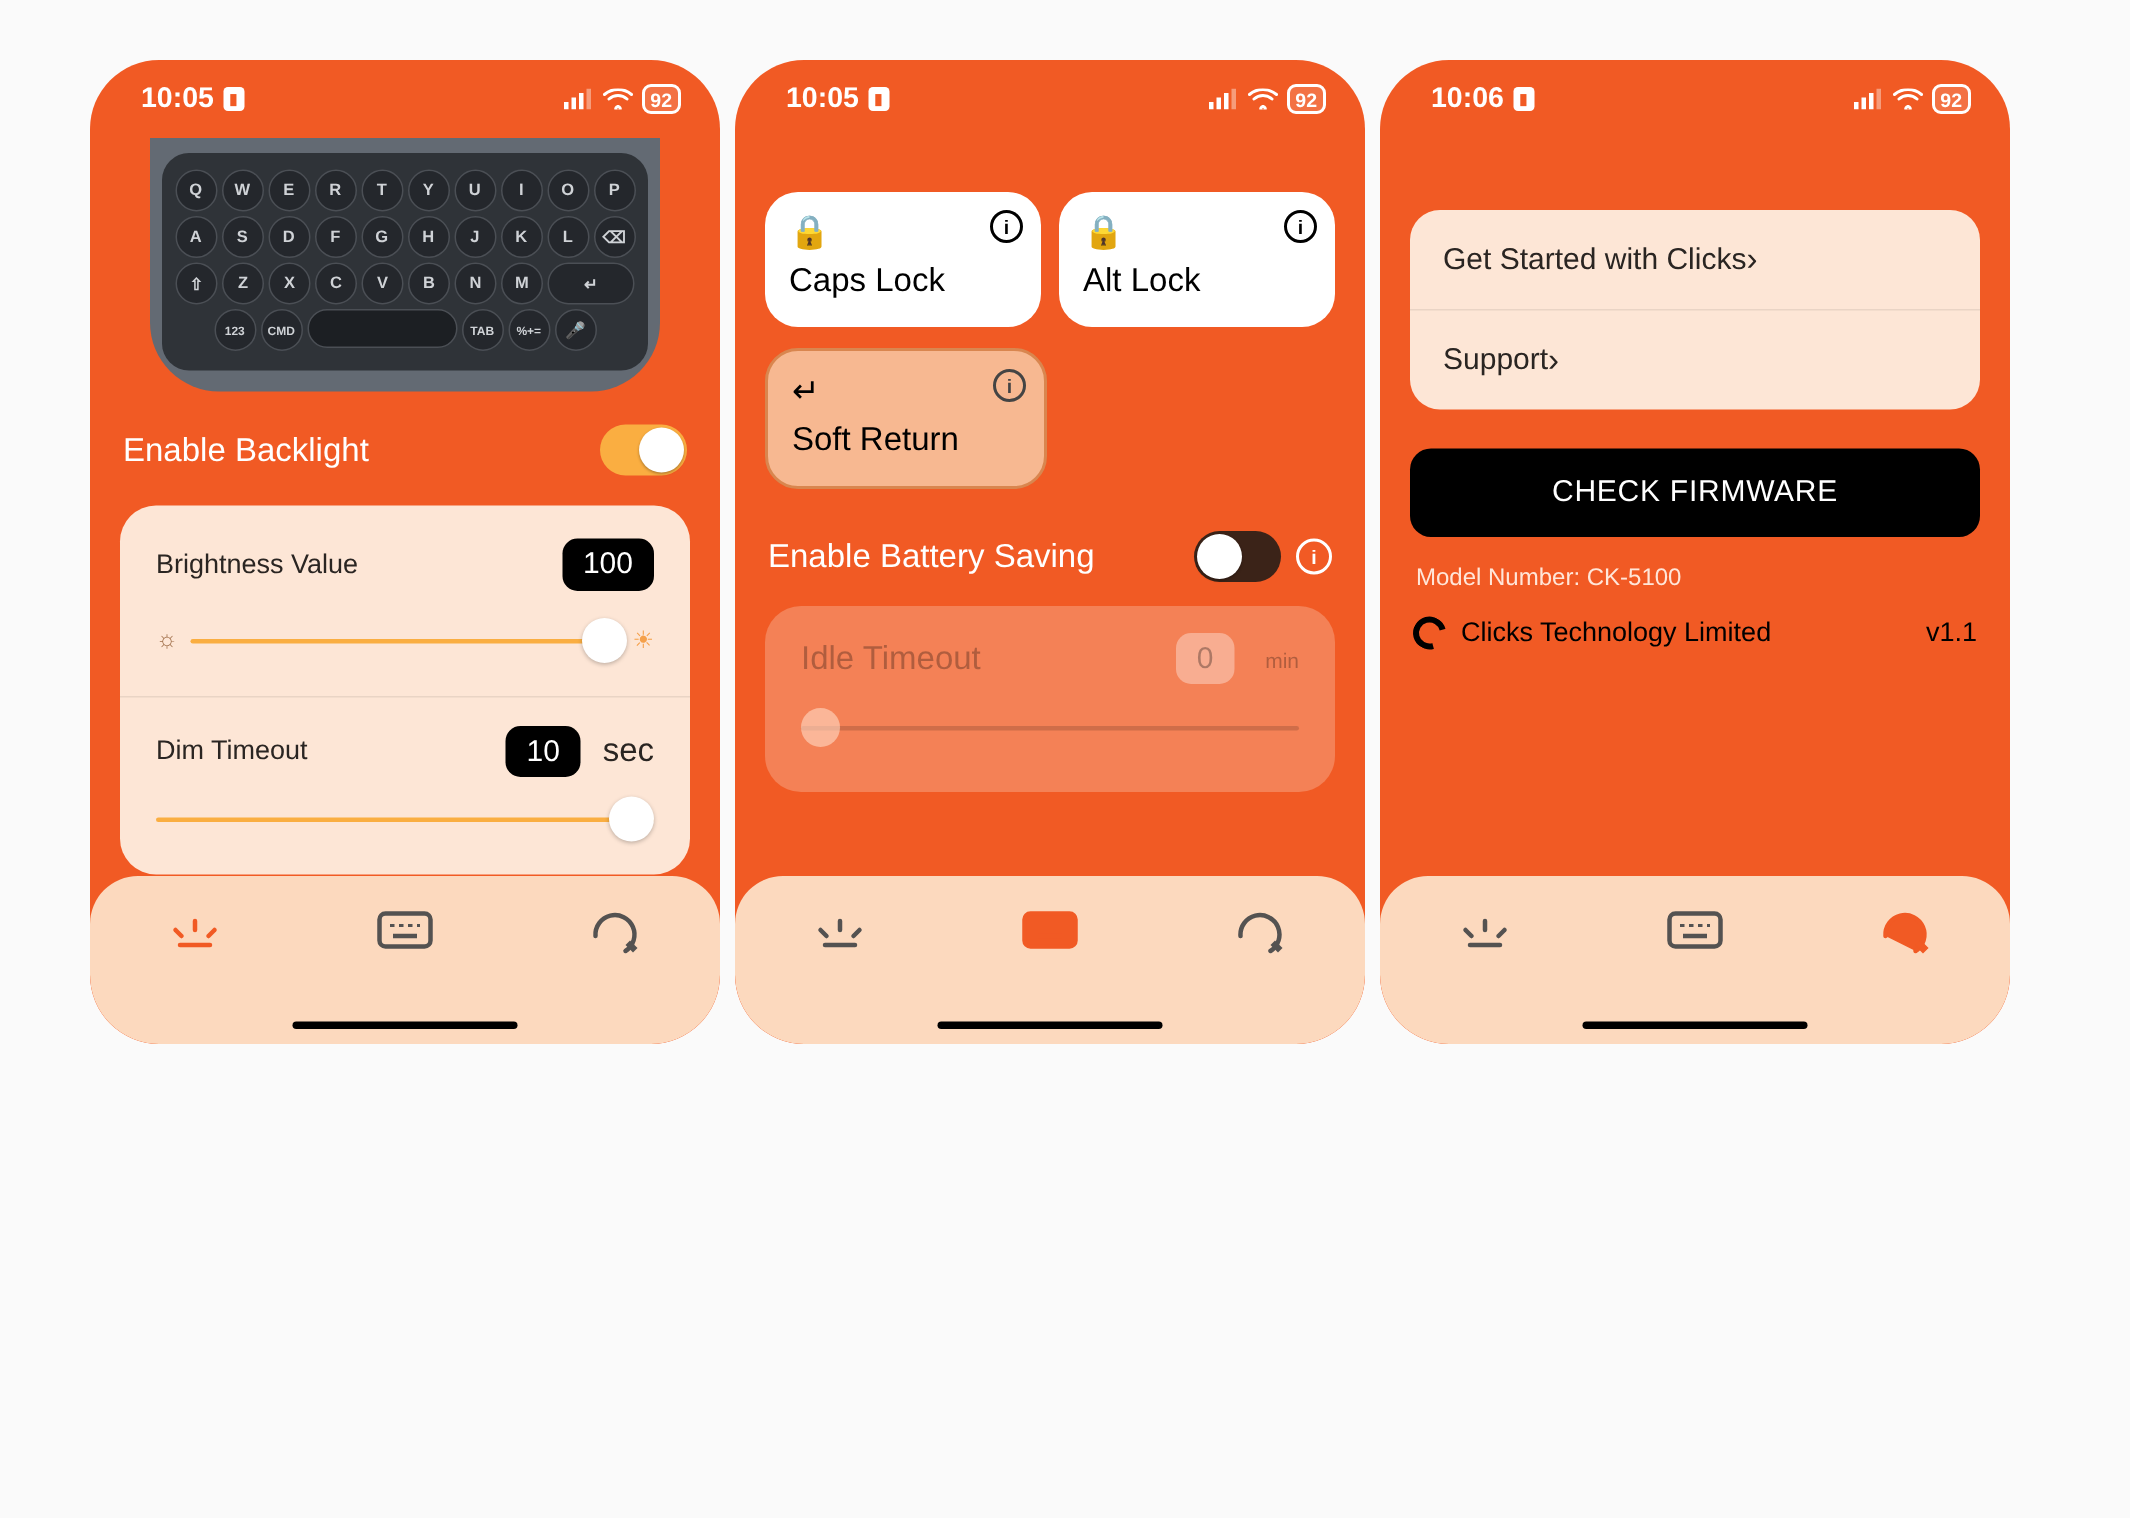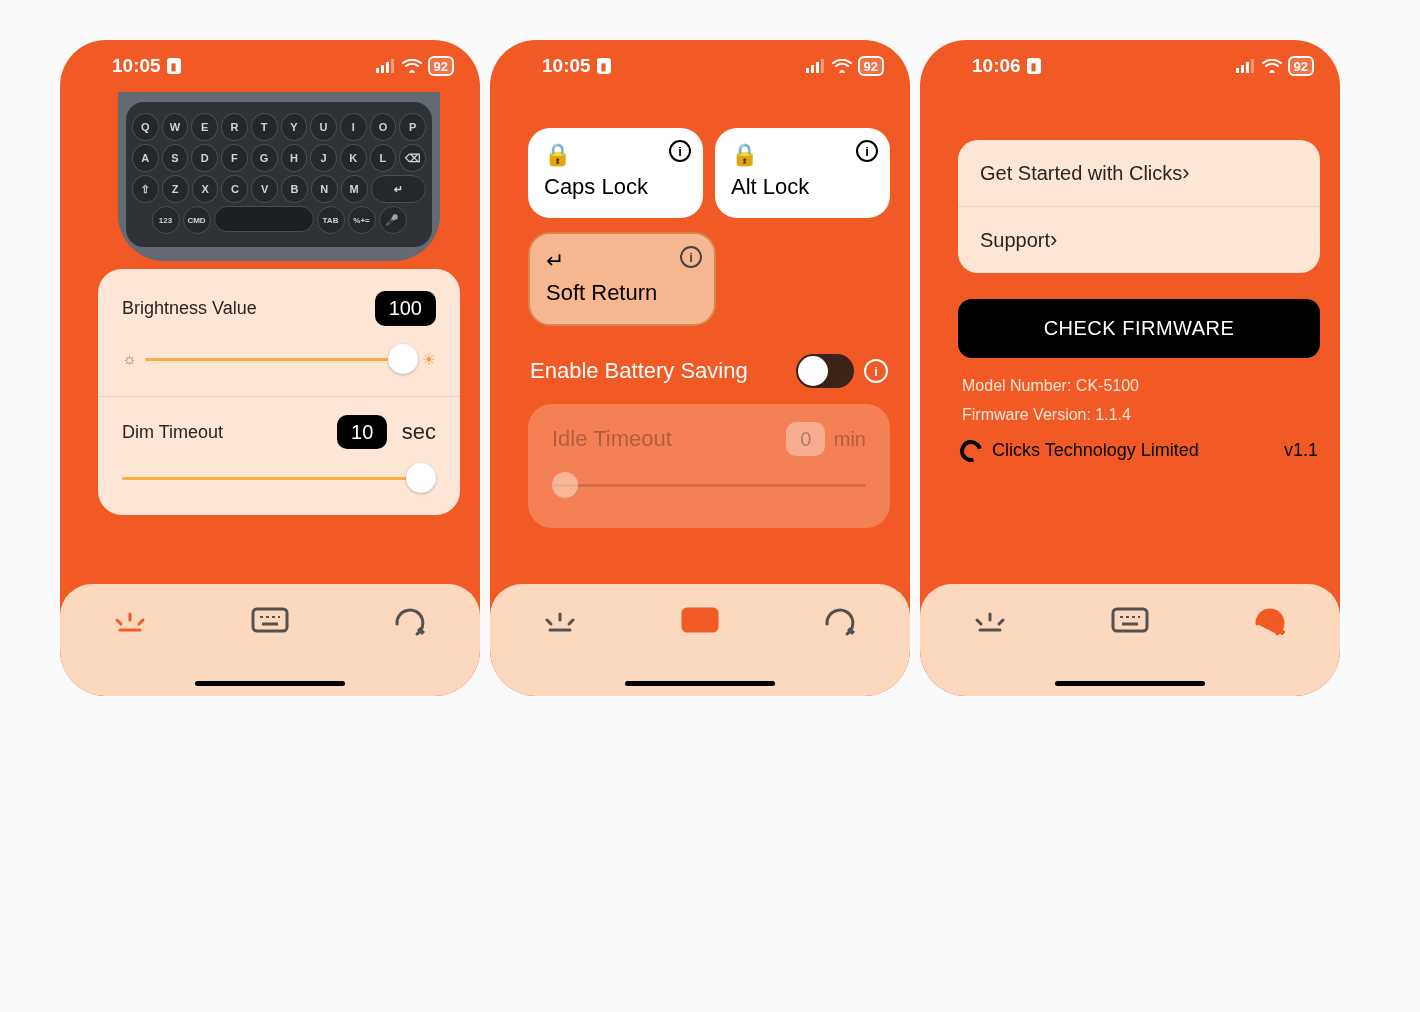--- a/index.html
+++ b/index.html
@@ -13,21 +13,20 @@
     gap: 10px;
   }
   .phone {
     width: 420px;
     height: 656px;
     background: #F15A24;
     border-radius: 46px;
     overflow: hidden;
     position: relative;
     color: #fff;
-    padding-left: 18px;
   }
   
   .statusbar {
     height: 52px;
     display: flex;
     align-items: center;
     justify-content: space-between;
     padding: 0 26px 0 34px;
     font-size: 19px;
     font-weight: 600;
@@ -271,20 +270,26 @@
         <div class="keycap tiny">123</div>
           <div class="keycap tiny">CMD</div>
           <div class="keycap space"></div>
           <div class="keycap tiny">TAB</div>
           <div class="keycap tiny">%+=</div>
           <div class="keycap">🎤</div>
       </div>
     </div>
   </div>
 
+  <div class="toggle-row">
+    <span class="lbl">Enable Backlight</span>
+    <div class="switch on">
+        <div class="knob"></div>
+      </div>
+  </div>
 
   <div class="panel">
     <div class="panel-section">
       <div class="panel-row">
         <span class="tt">Brightness Value</span>
         <span class="pill-dark">100</span>
       </div>
       <div class="slider">
         <span class="sun" style="margin-right:8px">☼</span>
         <div class="track"></div>
@@ -386,21 +391,21 @@
         </div>
       <span class="info-circ">i</span>
     </div>
   </div>
 
   <div class="idle-panel">
     <div class="idle-row">
       <span style="font-size:22px">Idle Timeout</span>
       <div>
         <span class="pill-lite">0</span>
-        <span style="font-size:20px;margin-left:4px;color:rgba(0,0,0,.28)">min</span>
+        <span style="font-size:14px;margin-left:16px;color:rgba(0,0,0,.28)">min</span>
       </div>
     </div>
     <div class="idle-slider">
       <div class="track"></div>
       <div class="thumb" style="left:0"></div>
     </div>
   </div>
 
   <div class="tabbar">
     <div class="tab-btn">
@@ -465,21 +470,20 @@
       <span class="chevron">›</span>
     </div>
   </div>
 
   <div class="black-btn">
     <span>CHECK FIRMWARE</span>
   </div>
 
   <div class="infotext">
     <div>Model Number: CK-5100</div>
-    <div>Firmware Version: 1.1.4</div>
   </div>
 
   <div class="company-row">
     <div class="left">
       <span class="logo"></span>
       <span>Clicks Technology Limited</span>
     </div>
     <span>v1.1</span>
   </div>
 

